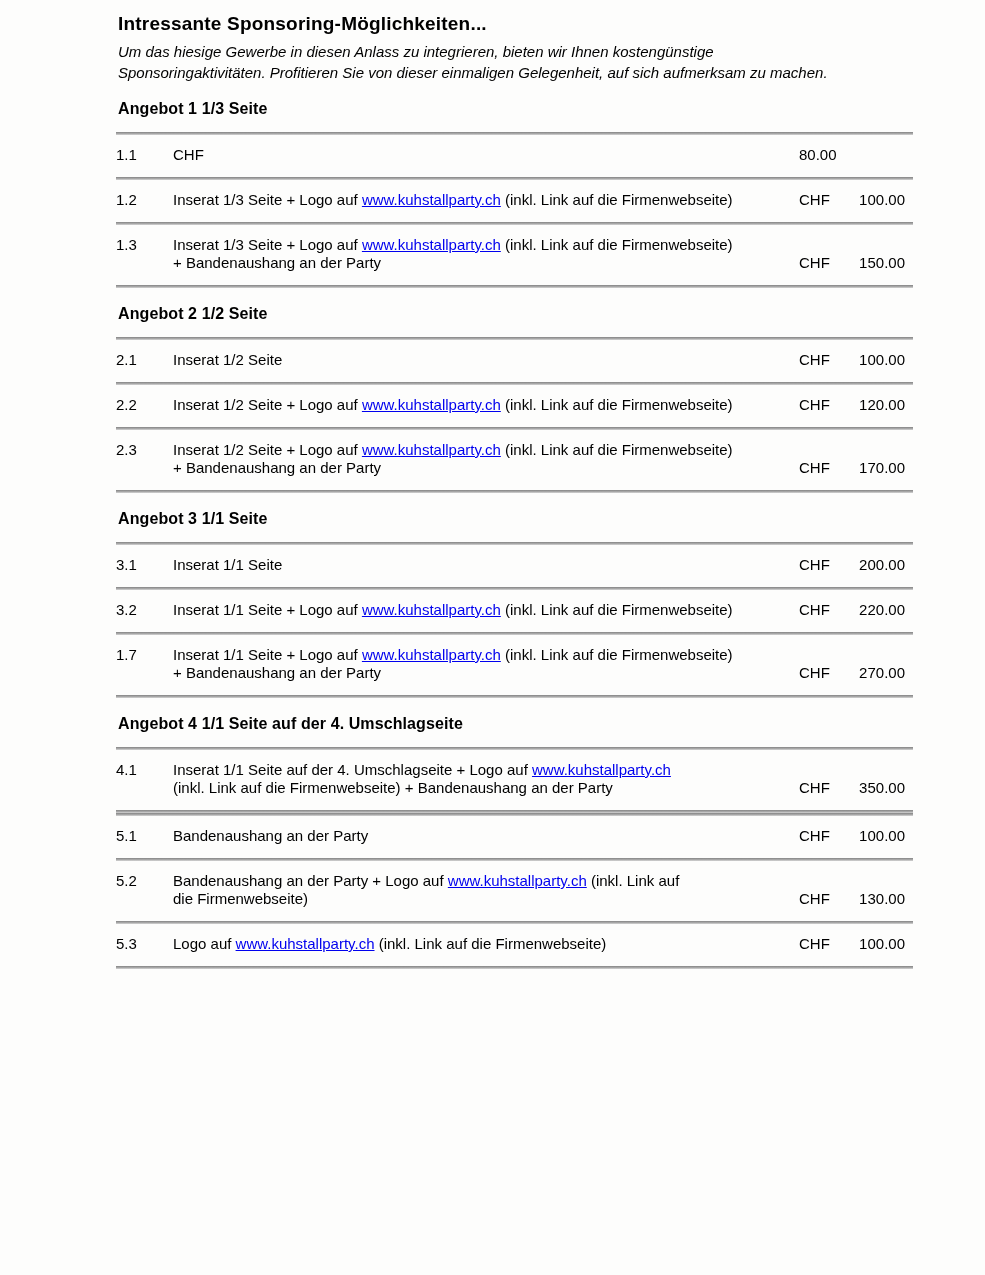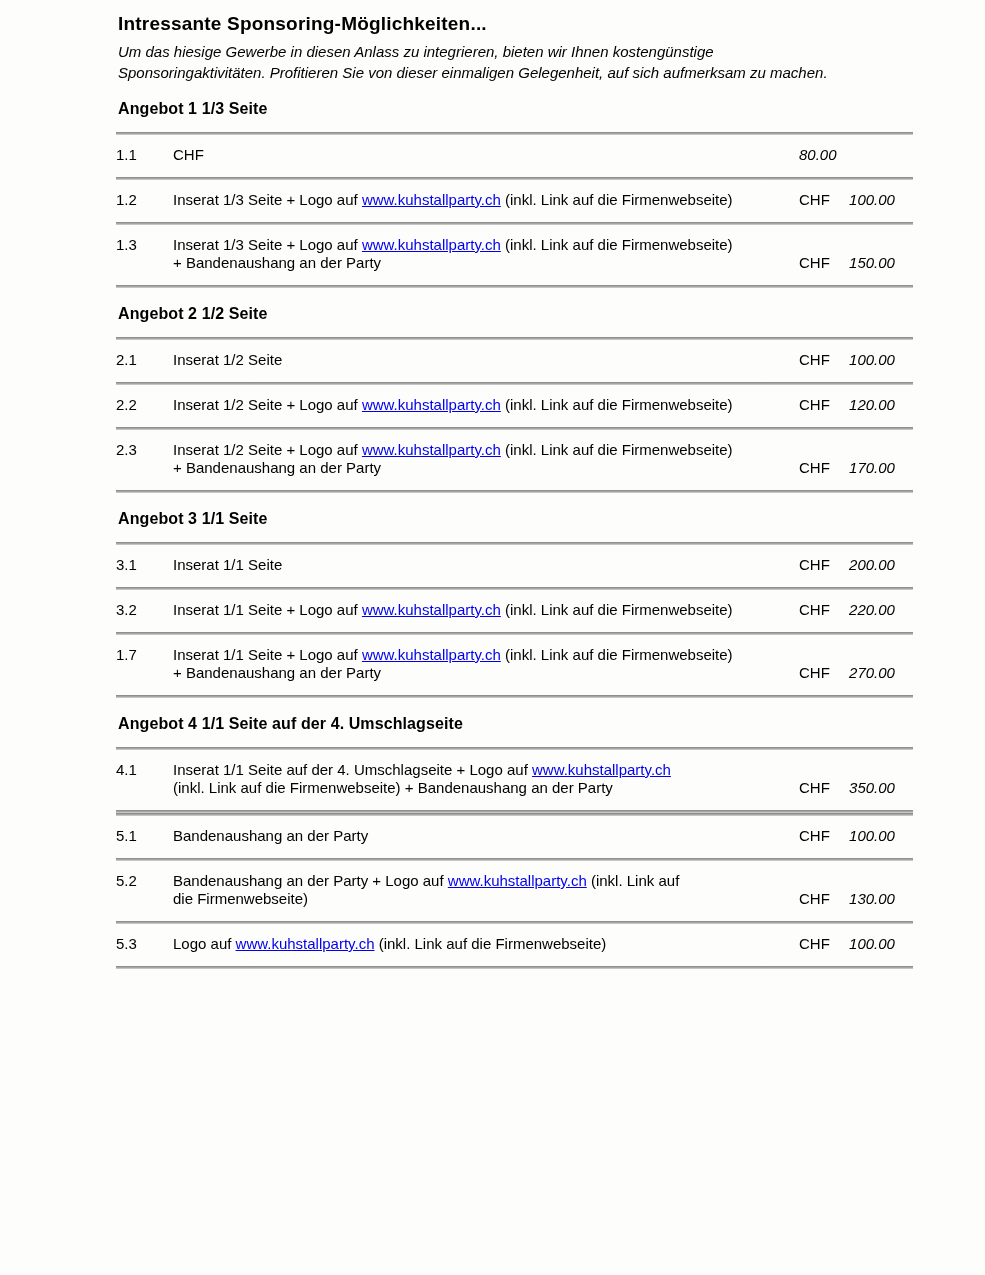--- a/index.html
+++ b/index.html
@@ -47,23 +47,22 @@
     grid-template-columns: 57px 626px 40px 74px;
     padding: 11px 0 13px 0;
     font-size: 15px;
     line-height: 18px;
   }
   .row .num  { align-self: start; }
   .row .desc { align-self: start; }
   .row .cur  { align-self: end; }
   .row .price {
     align-self: end;
-    text-align: center;
+    text-align: right;
     padding-right: 8px;
-    font-style: italic;
   }
   a.link {
     color: var(--link-color, #0000EE);
     text-decoration: underline;
     cursor: pointer;
   }
   .sec-heading a.link { font-weight: bold; }
 </style>
 </head>
 <body>

